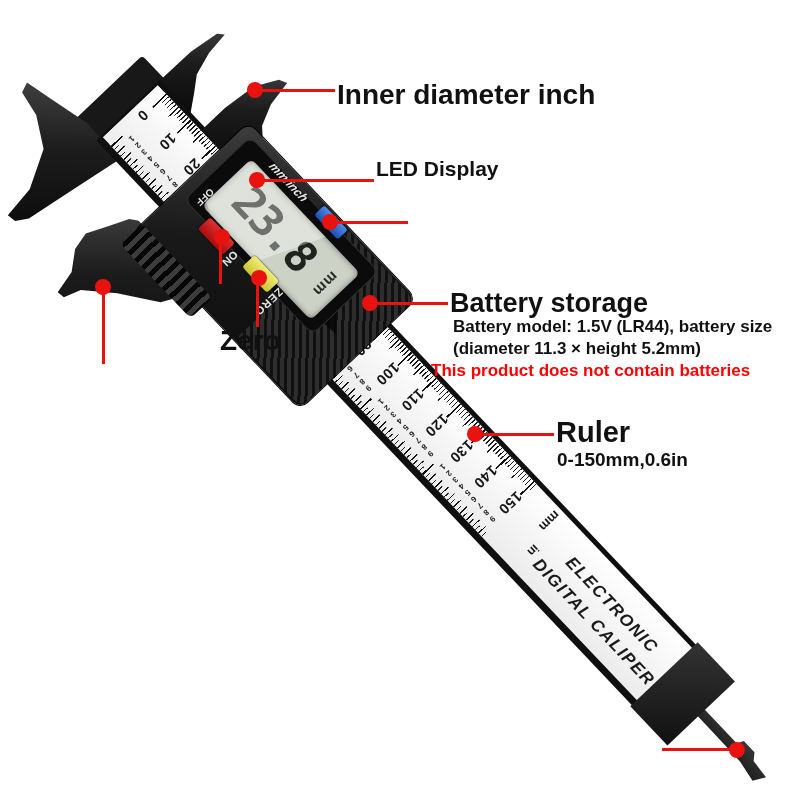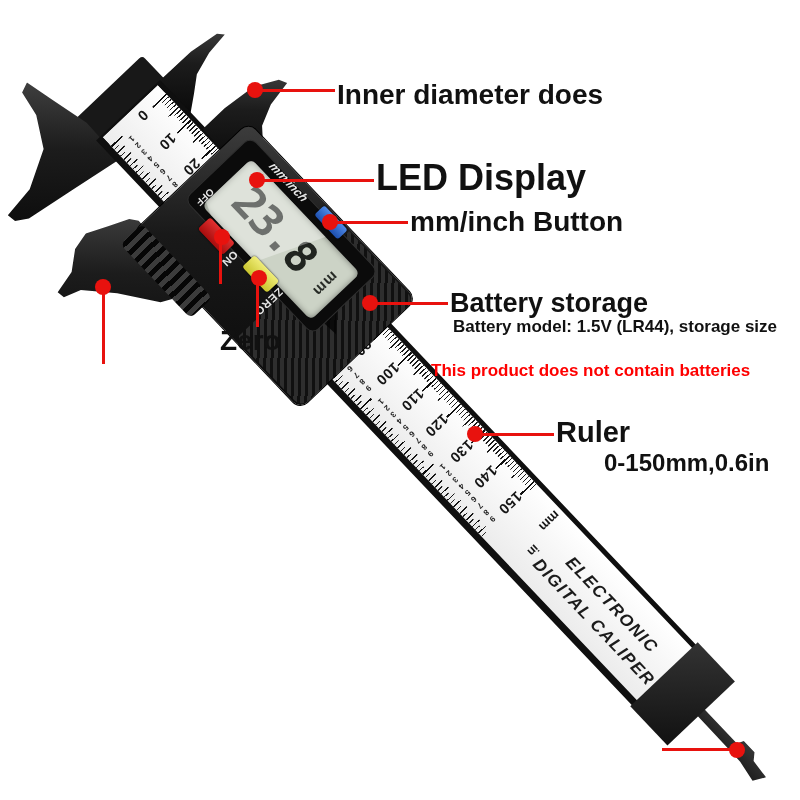--- a/index.html
+++ b/index.html
@@ -204,47 +204,47 @@
     <span class="bodytxt rot90" style="left:178px;top:72px;font-size:11px;">ON</span>
     <span class="bodytxt rot90" style="left:236px;top:74px;font-size:11px;letter-spacing:1px;">ZERO</span>
 
     <div class="btn btn-red"></div>
     <div class="btn btn-yellow"></div>
     <div class="btn btn-blue"></div>
   </div>
 
   <div class="dot" style="left:255px;top:90px;"></div>
   <div class="lin hline" style="left:255px;top:89px;width:80px;"></div>
-  <div class="lbl" style="left:337px;top:79px;font-size:28px;">Inner diameter does</div>
+  <div class="lbl" style="left:337px;top:79px;font-size:28px;">Inner diameter inch</div>
 
   <div class="dot" style="left:257px;top:180px;"></div>
   <div class="lin hline" style="left:257px;top:179px;width:117px;"></div>
-  <div class="lbl" style="left:376px;top:157px;font-size:36px;text-align:center;">LED Display</div>
+  <div class="lbl" style="left:376px;top:157px;font-size:21px;text-align:center;">LED Display</div>
 
   <div class="dot" style="left:330px;top:222px;"></div>
   <div class="lin hline" style="left:330px;top:221px;width:78px;"></div>
-  <div class="lbl" style="left:410px;top:206px;font-size:28px;">mm/inch Button</div>
 
   <div class="dot" style="left:222px;top:237px;"></div>
   <div class="lin vline" style="left:219px;top:239px;height:45px;"></div>
 
   <div class="dot" style="left:259px;top:278px;"></div>
   <div class="lin vline" style="left:256px;top:280px;height:47px;"></div>
   <div class="lbl" style="left:220px;top:325px;font-size:28px;">Zero</div>
 
   <div class="dot" style="left:370px;top:303px;"></div>
   <div class="lin hline" style="left:370px;top:302px;width:78px;"></div>
   <div class="lbl" style="left:450px;top:288px;font-size:27px;text-align:center;">Battery storage</div>
-  <div class="lbl" style="left:453px;top:317px;font-size:17px;">Battery model: 1.5V (LR44), storage size</div>
+  <div class="lbl" style="left:453px;top:317px;font-size:17px;">Battery model: 1.5V (LR44), battery size</div>
+  <div class="lbl" style="left:453px;top:339px;font-size:17px;">(diameter 11.3 × height 5.2mm)</div>
   <div class="lbl" style="left:431px;top:361px;font-size:17px;color:#fe0000;">This product does not contain batteries</div>
 
   <div class="dot" style="left:103px;top:287px;"></div>
   <div class="lin vline" style="left:102px;top:289px;height:75px;"></div>
 
   <div class="dot" style="left:475px;top:434px;"></div>
   <div class="lin hline" style="left:475px;top:433px;width:79px;"></div>
   <div class="lbl" style="left:556px;top:416px;font-size:29px;">Ruler</div>
-  <div class="lbl" style="left:557px;top:449px;font-size:24px;margin-left:47px;">0-150mm,0.6in</div>
+  <div class="lbl" style="left:557px;top:449px;font-size:19px;">0-150mm,0.6in</div>
 
   <div class="lin hline" style="left:662px;top:748px;width:75px;"></div>
   <div class="dot" style="left:737px;top:750px;"></div>
 
 </div>
 
 </body></html>

